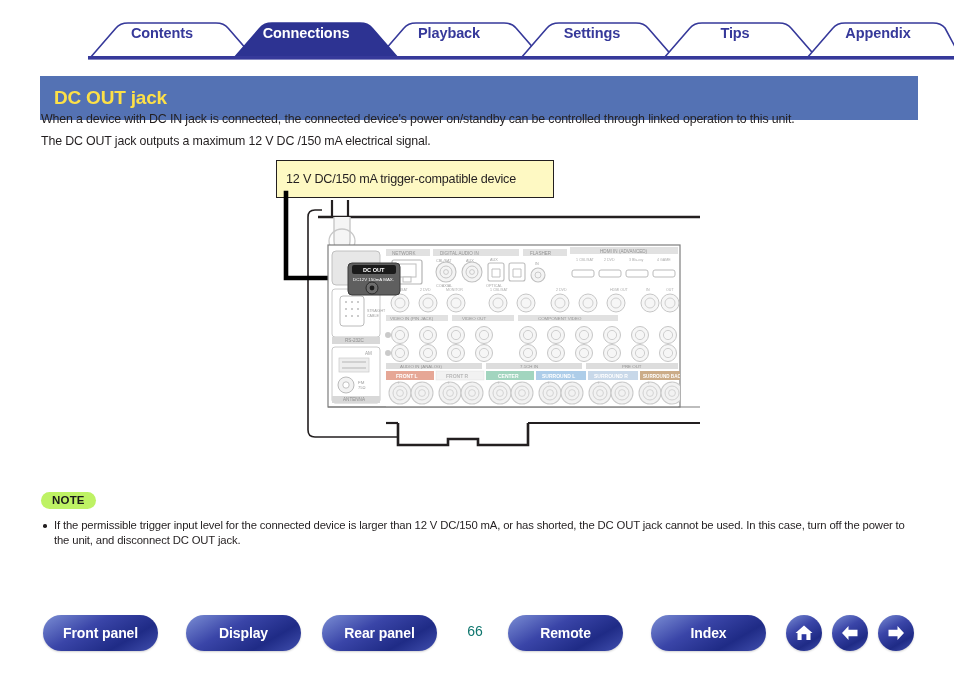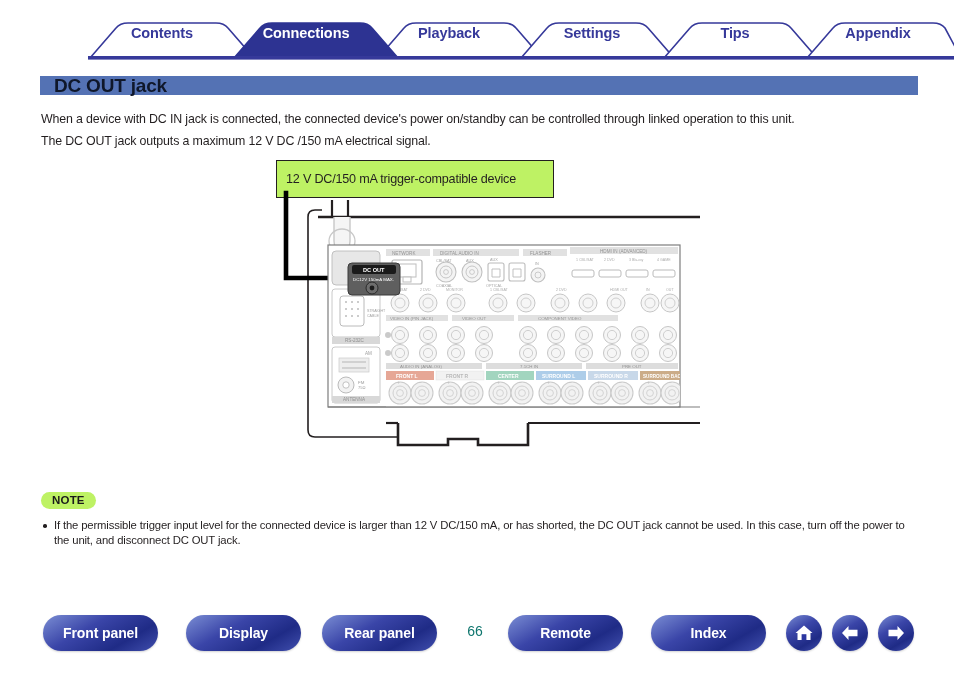--- a/index.html
+++ b/index.html
@@ -14,36 +14,36 @@
   .tabs-svg{position:absolute;left:0;top:0;}
   .tab-label{
     position:absolute;top:33px;transform:translate(-50%,-50%);
     font-size:14.5px;font-weight:bold;color:#36399a;white-space:nowrap;
     letter-spacing:-0.1px;
   }
   .tab-label.active{color:#ffffff;}
 
   
   .titlebar{
-    position:absolute;left:40px;top:76px;width:878px;height:19px;
-    background:#5472b4;color:#0f172a;
+    position:absolute;left:40px;top:76px;width:878px;height:44px;
+    background:#5472b4;color:#fde047;
     font-size:19px;font-weight:bold;
     display:flex;align-items:center;padding-left:14px;
     box-sizing:border-box;letter-spacing:-0.2px;
   }
 
   
   .intro{position:absolute;left:41px;top:112px;width:880px;}
   .intro p{margin:0 0 7px 0;font-size:12.4px;line-height:15px;color:#231f20;letter-spacing:-0.15px;}
 
   
   .diagram{position:absolute;left:270px;top:155px;width:430px;height:305px;}
   .dev-box{
     position:absolute;left:6px;top:5px;width:278px;height:38px;
-    border:1.3px solid #231f20;background:#bef264;
+    border:1.3px solid #231f20;background:#fef9c3;
     display:flex;align-items:center;padding-left:9px;box-sizing:border-box;
     font-size:12.6px;color:#231f20;letter-spacing:-0.2px;white-space:nowrap;
   }
   .diagram svg{position:absolute;left:0;top:0;}
 
   
   .notewrap{position:absolute;left:41px;top:490px;width:880px;}
   .note-badge{
     display:inline-block;background:#bef264;color:#1a1a1a;
     font-size:11.5px;font-weight:bold;border-radius:9px;

